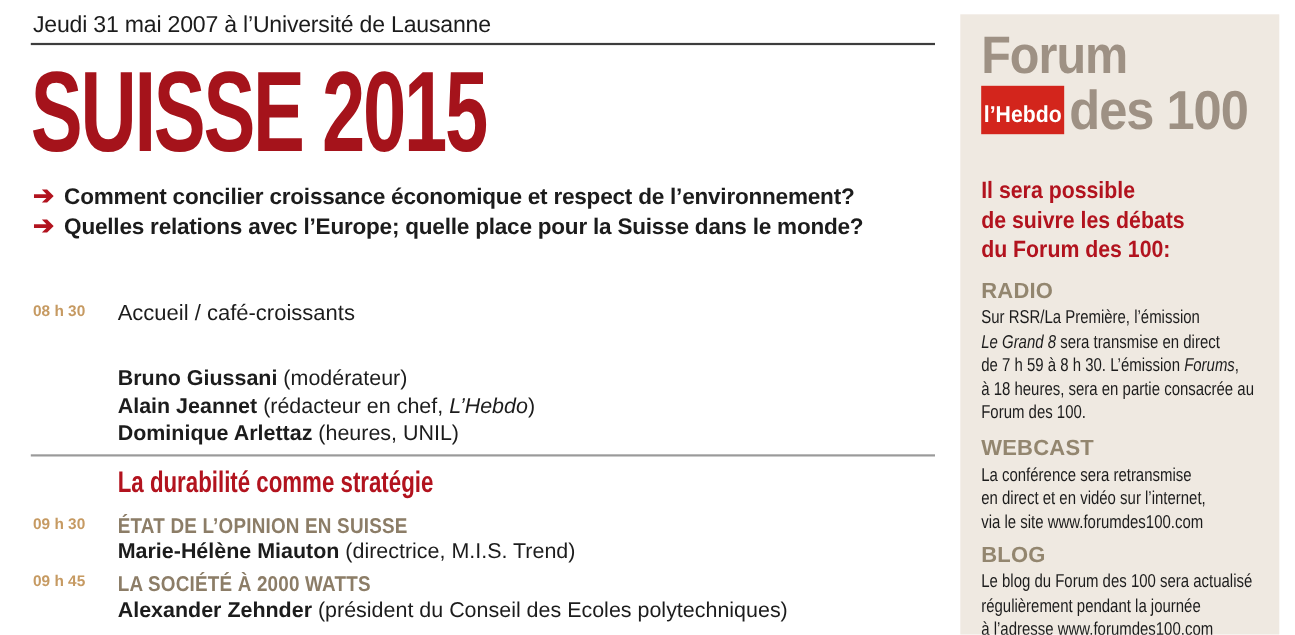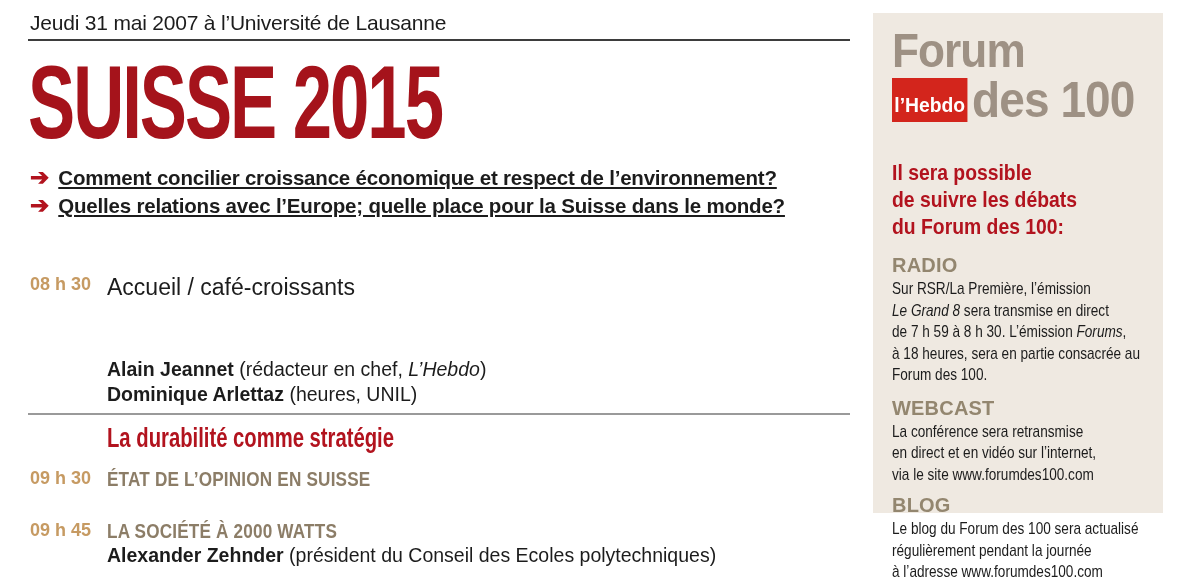--- a/index.html
+++ b/index.html
@@ -25,43 +25,43 @@
     font-size:104px;line-height:104px;font-weight:bold;letter-spacing:-3px;
     color:var(--title-red,#a5131b);
     transform:scaleX(.68);transform-origin:left top;white-space:nowrap;
   }
   .questions{position:absolute;left:30px;top:163px;}
   .q{display:flex;align-items:baseline;height:28px;white-space:nowrap;}
   .arrow{
     color:var(--accent-red,#b2131e);font-size:23px;font-weight:900;
     margin-right:9px;line-height:28px;
   }
-  .qt{font-size:20.5px;font-weight:bold;line-height:28px;letter-spacing:-0.2px;text-decoration:underline;}
+  .qt{font-size:20.5px;font-weight:bold;line-height:28px;letter-spacing:-0.2px;}
 
   .srow{position:absolute;left:30px;display:flex;white-space:nowrap;}
   .time{
-    width:77px;flex:none;font-size:18px;font-weight:bold;
+    width:77px;flex:none;font-size:14px;font-weight:bold;
     color:var(--time-tan,#c69a62);
   }
-  .plain-title{font-size:23px;}
+  .plain-title{font-size:20px;}
   .caps-title{
     font-size:19.5px;font-weight:bold;color:var(--section-brown,#8c7d67);
     transform:scaleX(.88);transform-origin:left;letter-spacing:0.2px;
   }
   .speaker{position:absolute;left:107px;font-size:19.5px;white-space:nowrap;}
   .section-title{
     position:absolute;left:107px;top:423px;margin:0;
     font-size:27px;line-height:30px;font-weight:bold;
     color:var(--accent-red,#b2131e);
     transform:scaleX(.75);transform-origin:left top;white-space:nowrap;
   }
 
   
   .sidebar{
-    position:absolute;left:873px;top:13px;width:290px;height:500px;
+    position:absolute;left:873px;top:13px;width:290px;height:564px;
     background:var(--sidebar-bg,#efe9e1);
     padding:12px 6px 0 19px;box-sizing:border-box;
   }
   .logo-forum{
     margin-top:3px;font-size:48px;line-height:46px;font-weight:bold;
     color:var(--logo-gray,#9e9184);letter-spacing:-1px;
     transform:scaleX(.92);transform-origin:left;white-space:nowrap;
   }
   .logo-line2{
     display:flex;align-items:center;margin-top:4px;
@@ -113,30 +113,32 @@
       <span class="arrow">➔</span>
       <span class="qt">Quelles relations avec l’Europe; quelle place pour la Suisse dans le monde?</span>
     </div>
   </div>
 
   <div class="srow" style="top:274px">
     <span class="time">08 h 30</span>
     <span class="plain-title">Accueil / café-croissants</span>
   </div>
 
+  <div class="speaker" style="top:333px"><span class="b">Bruno Giussani</span><span> (modérateur)</span></div>
   <div class="speaker" style="top:358px"><span class="b">Alain Jeannet</span><span> (rédacteur en chef, </span><span class="em">L’Hebdo</span><span>)</span></div>
   <div class="speaker" style="top:383px"><span class="b">Dominique Arlettaz</span><span> (heures, UNIL)</span></div>
 
   <div class="rule rule-gray"></div>
   <h2 class="section-title">La durabilité comme stratégie</h2>
 
   <div class="srow" style="top:468px">
     <span class="time">09 h 30</span>
     <span class="caps-title">ÉTAT DE L’OPINION EN SUISSE</span>
   </div>
+  <div class="speaker" style="top:490px"><span class="b">Marie-Hélène Miauton</span><span> (directrice, M.I.S. Trend)</span></div>
 
   <div class="srow" style="top:520px">
     <span class="time">09 h 45</span>
     <span class="caps-title">LA SOCIÉTÉ À 2000 WATTS</span>
   </div>
   <div class="speaker" style="top:544px"><span class="b">Alexander Zehnder</span><span> (président du Conseil des Ecoles polytechniques)</span></div>
 </div>
 
 <aside class="sidebar">
   <div class="logo">

